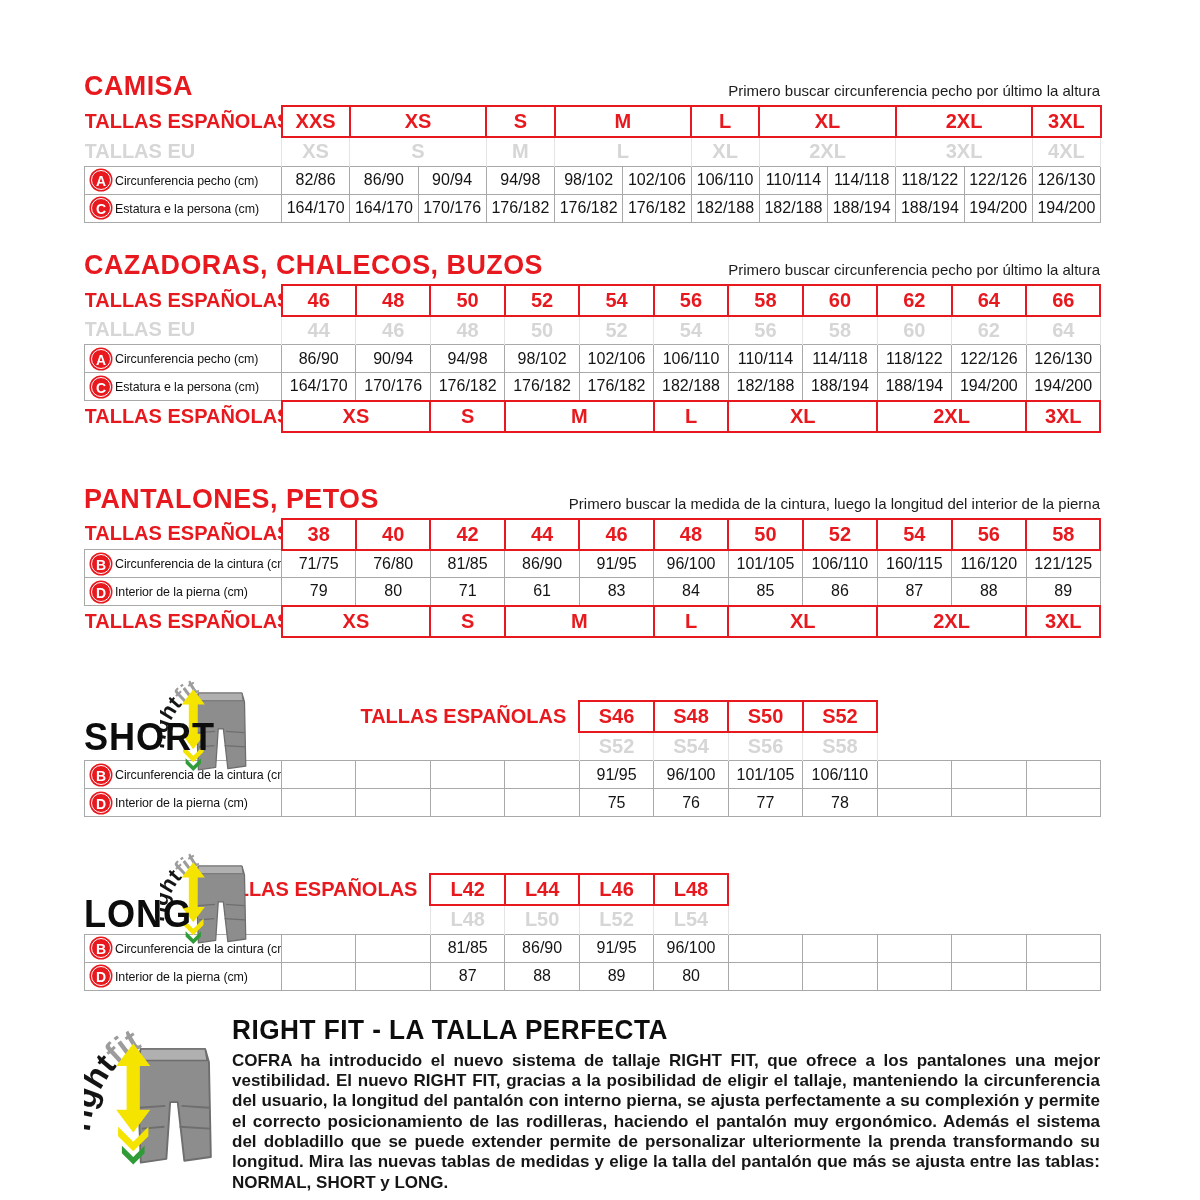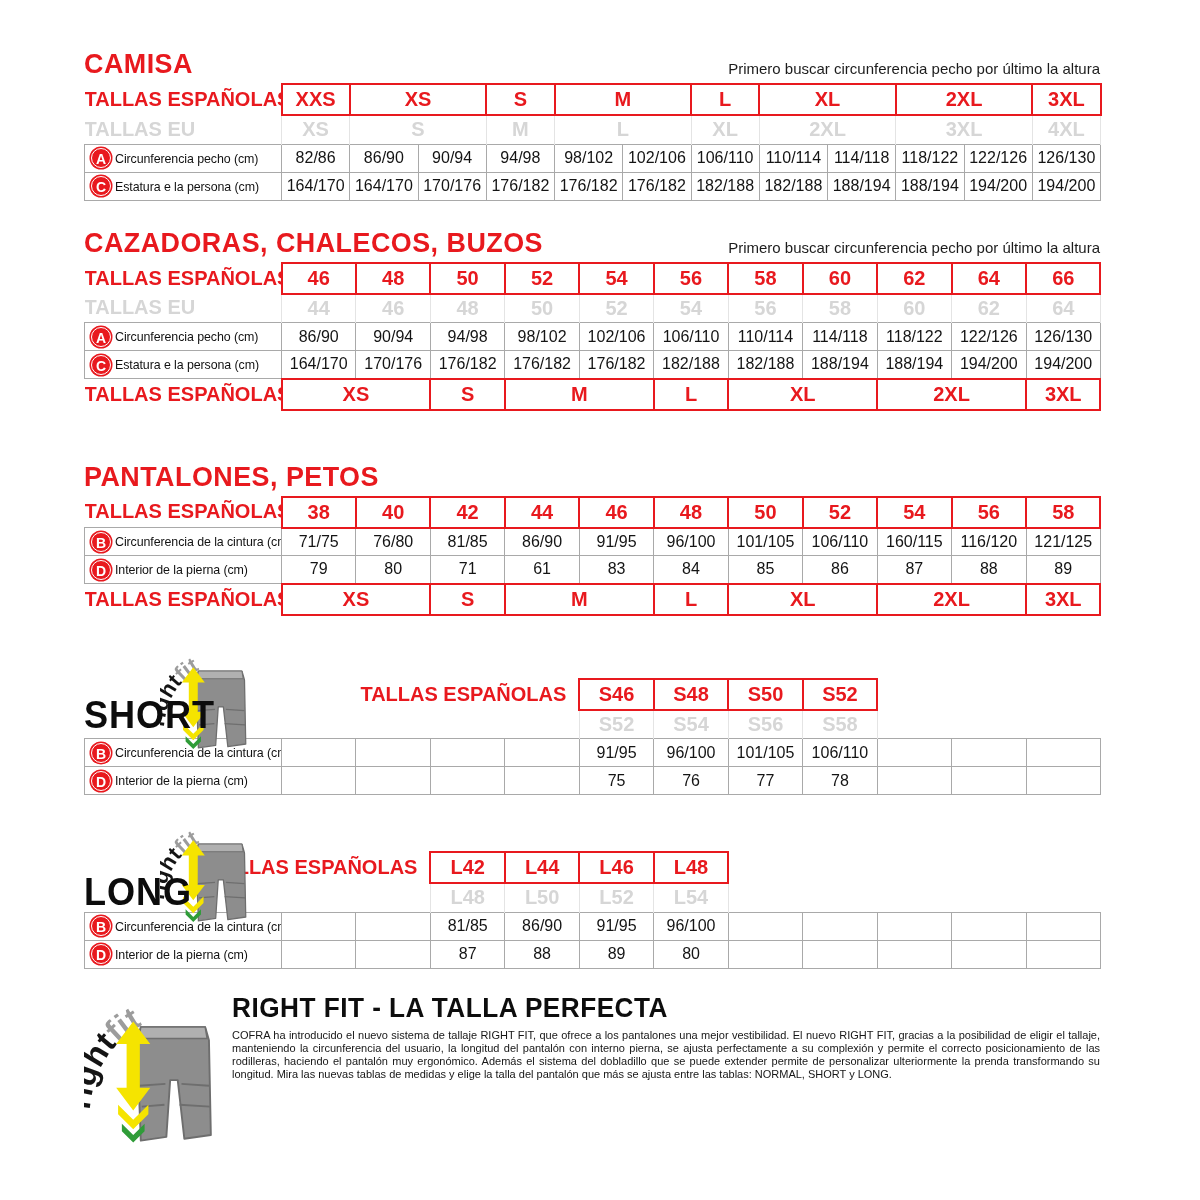--- a/index.html
+++ b/index.html
@@ -7,21 +7,21 @@
     --gray:#d6d6d6;
     --line:#a9a9a9;
   }
   *{box-sizing:border-box;}
   html,body{margin:0;padding:0;}
   body{
     width:1200px;height:1200px;background:#ffffff;
     font-family:"Liberation Sans", sans-serif;color:#111;
     overflow:hidden;
   }
-  .page{width:1000px;height:1200px;position:relative;padding:48px 0 0 84px;}
+  .page{width:1000px;height:1200px;position:relative;padding:70px 0 0 84px;}
   .sec{width:1016px;}
   .sec-head{display:flex;justify-content:space-between;align-items:flex-end;margin-bottom:3px;}
   .sec-title{margin:0;font-size:28px;font-weight:bold;color:var(--red);letter-spacing:.5px;
     transform:scaleX(.96);transform-origin:left bottom;white-space:nowrap;}
   .sec-note{font-size:15px;color:#1c1c1c;padding-bottom:3px;white-space:nowrap;}
   table.sizes{border-collapse:collapse;table-layout:fixed;width:1016px;}
   td{padding:0;text-align:center;vertical-align:middle;overflow:hidden;}
   tr.r-red td{height:31px;}
   tr.r-eu td{height:29px;}
   tr.r-val td{height:28px;}
@@ -50,21 +50,21 @@
   .fit-label{position:absolute;left:0;font-size:38px;font-weight:bold;color:#0c0c0c;
     letter-spacing:1px;transform:scaleX(.95);transform-origin:left top;white-space:nowrap;}
   #sec-short .fit-label{top:16px;}
   #sec-long .fit-label{top:20px;}
   .rf{display:flex;width:1016px;}
   .rf-logo{width:142px;flex:0 0 142px;margin-top:0;}
   .rf-logo svg{width:100%;height:auto;display:block;}
   .rf-text{flex:1;padding-left:6px;}
   .rf-title{margin:0 0 5px 0;font-size:27px;font-weight:bold;letter-spacing:.5px;color:#0d0d0d;
     transform:scaleX(.97);transform-origin:left bottom;white-space:nowrap;}
-  .rf-para{margin:0;font-size:11px;line-height:1.2;text-align:justify;color:#161616;}
+  .rf-para{margin:0;font-size:17px;line-height:1.2;text-align:justify;color:#161616;font-weight:bold;}
 </style>
 </head>
 <body>
 
 <div class="page">
 
   <section class="sec" id="sec-camisa">
     <div class="sec-head">
       <h2 class="sec-title">CAMISA</h2>
       <div class="sec-note">Primero buscar circunferencia pecho por último la altura</div>
@@ -229,20 +229,21 @@
             <td class="box-red" colspan="2">2XL</td>
             <td class="box-red">3XL</td>
           </tr>
         </tbody>
     </table>
   </section>
 
   <section class="sec" id="sec-pantalones">
     <div class="sec-head">
       <h2 class="sec-title">PANTALONES, PETOS</h2>
+      <div class="sec-note">Primero buscar la medida de la cintura, luego la longitud del interior de la pierna</div>
     </div>
     <table class="sizes">
       <colgroup>
           <col style="width: 197px;">
           <col style="width: 74.4545px;">
           <col style="width: 74.4545px;">
           <col style="width: 74.4545px;">
           <col style="width: 74.4545px;">
           <col style="width: 74.4545px;">
           <col style="width: 74.4545px;">

